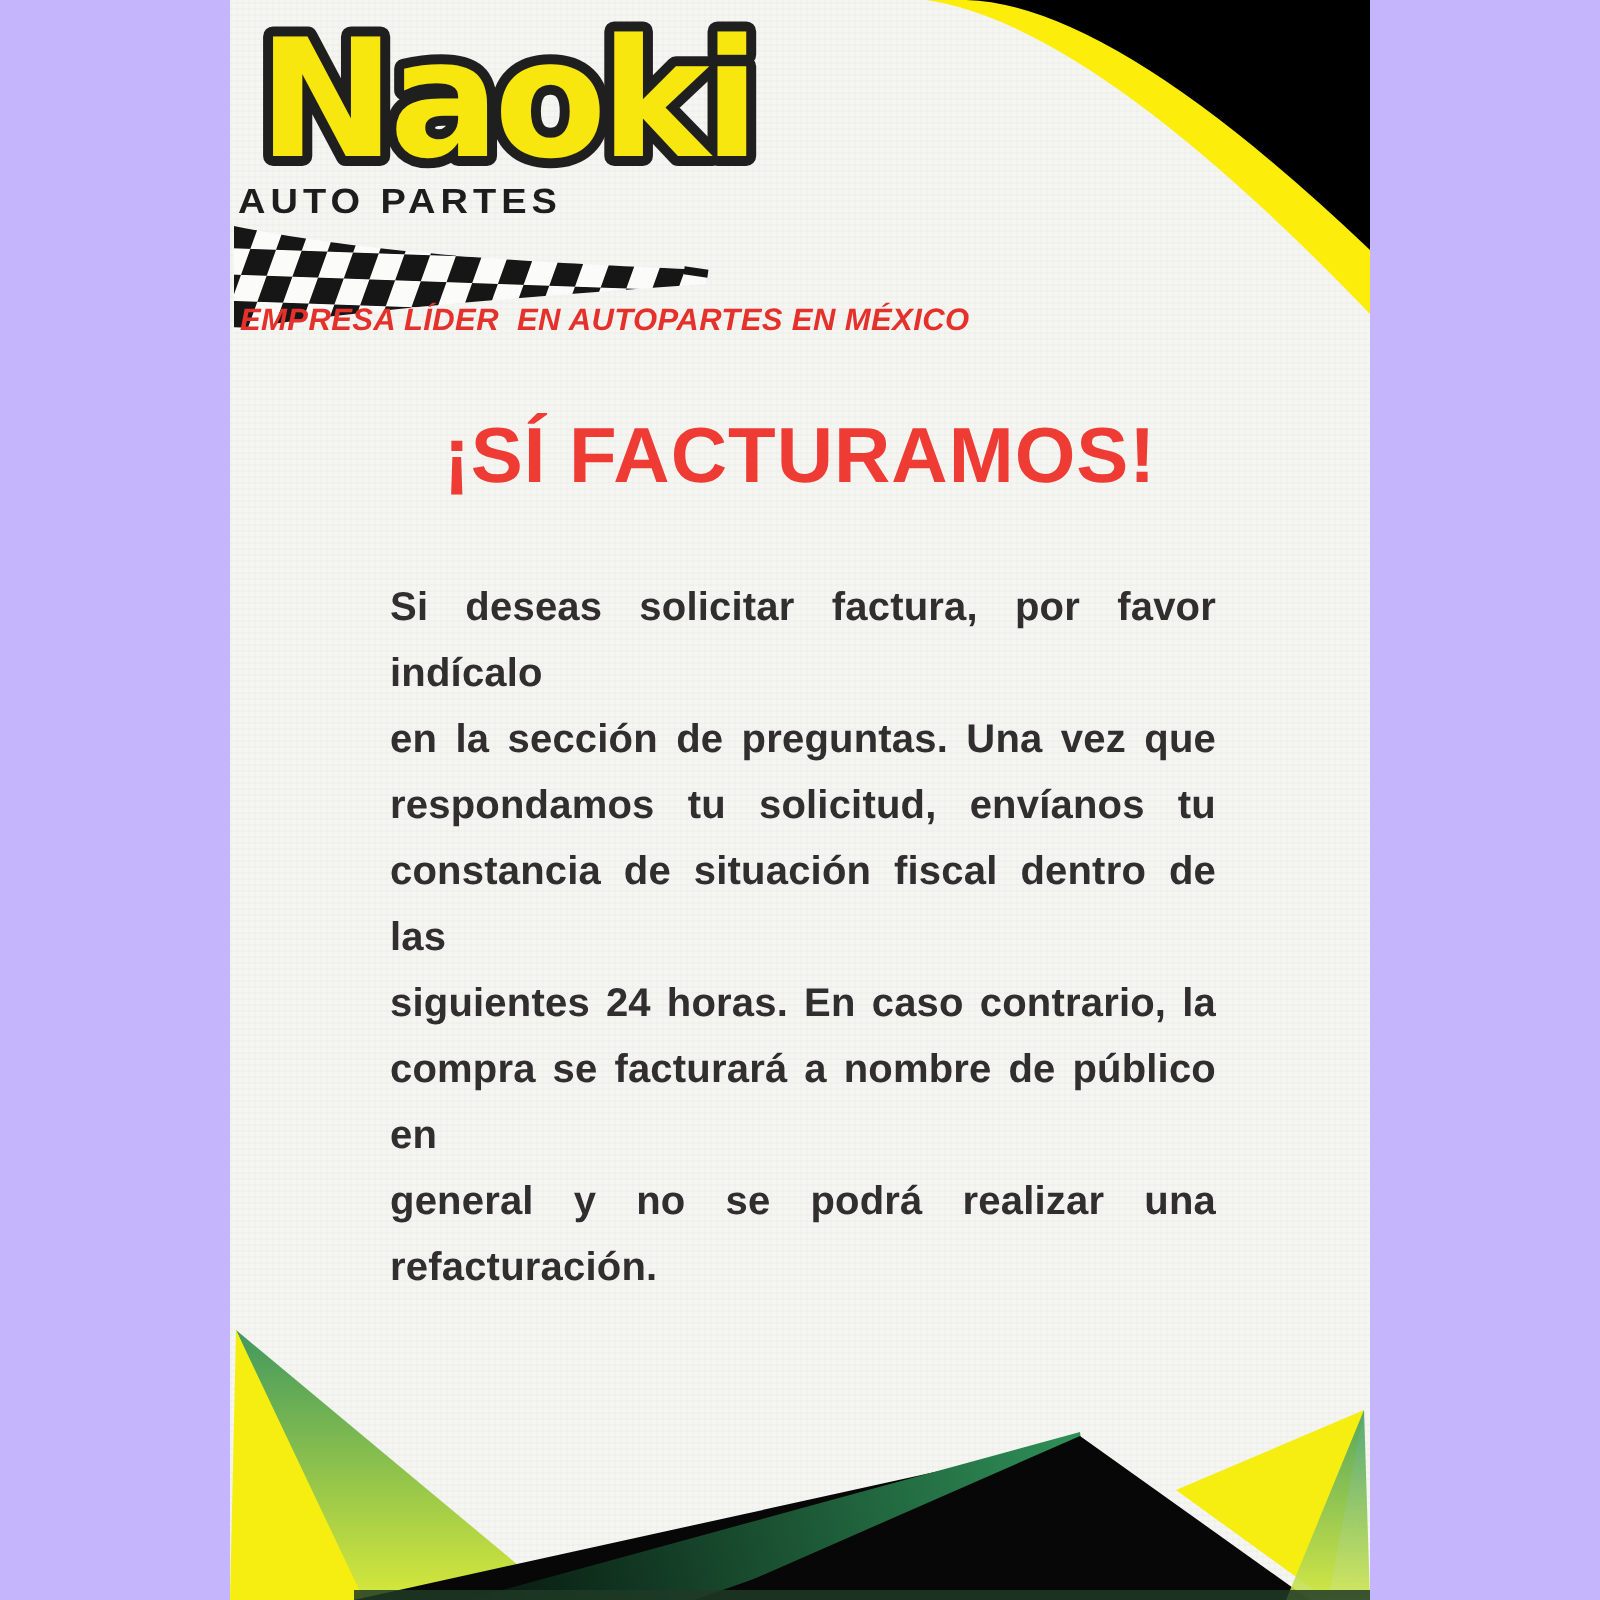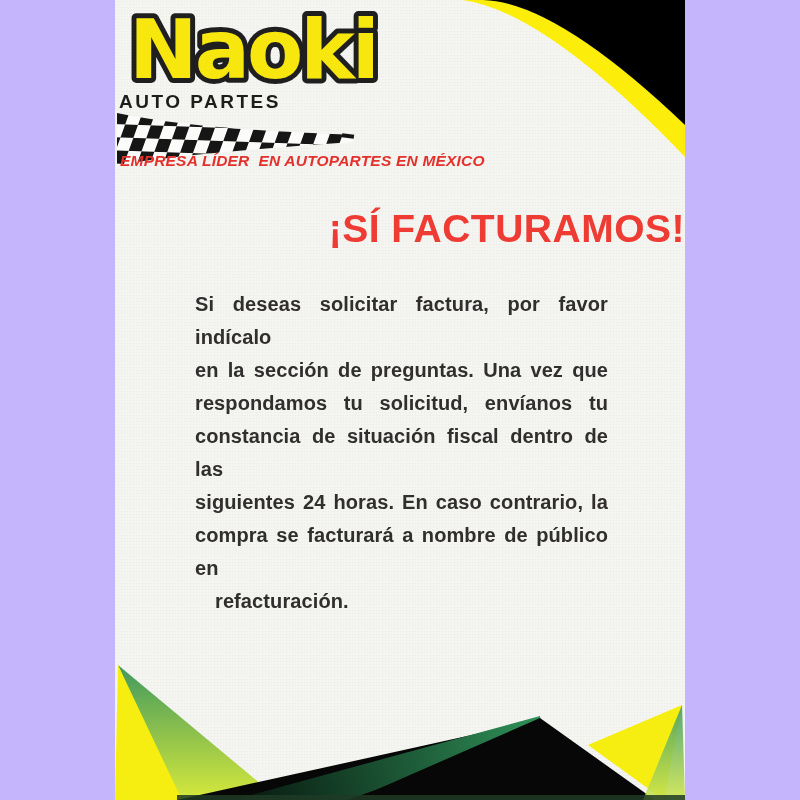--- a/index.html
+++ b/index.html
@@ -9,26 +9,26 @@
         background-image:repeating-linear-gradient(0deg,rgba(0,0,0,0.014) 0 1px,transparent 1px 3px),
                          repeating-linear-gradient(90deg,rgba(0,0,0,0.012) 0 1px,transparent 1px 3px);}
   svg{display:block;}
   .corner-svg{position:absolute;top:0;left:0;}
   .logo-svg{position:absolute;top:0;left:10px;}
   .subtitle{position:absolute;left:4px;top:92px;font-size:19px;font-weight:700;color:#1d1d1b;
             letter-spacing:2.5px;transform:scaleY(0.92);transform-origin:top left;white-space:pre;}
   .flag{position:absolute;left:2px;top:111px;}
   .tagline{position:absolute;left:5px;top:152px;font-size:15.5px;font-weight:800;color:#e4312b;
            letter-spacing:0.2px;white-space:pre;font-style:italic;}
-  .headline{position:absolute;left:0;top:207px;width:570px;text-align:right;font-size:39px;
+  .headline{position:absolute;left:0;top:207px;width:570px;text-align:center;font-size:39px;
             font-weight:800;color:#ee3c35;letter-spacing:0.5px;white-space:pre;}
   .paragraph{position:absolute;left:80px;top:288px;width:413px;color:#312f2e;
              font-size:20px;font-weight:700;line-height:33px;letter-spacing:0.1px;}
   .pline{text-align:justify;text-align-last:justify;white-space:normal;}
-  .pline.last{text-align-last:left;margin-left:20px;}
+  .pline.last{text-align-last:left;}
   .bottom-svg{position:absolute;left:0;bottom:0;}
 </style>
 </head>
 <body>
 
 <div class="canvas">
   <div class="page">
 
     <svg class="corner-svg" width="570" height="170" viewBox="0 0 570 170">
       <path d="M348,0 L570,0 L570,157 Q431,12 348,0 Z" fill="#fcee0a"></path>
@@ -62,20 +62,21 @@
 
     <div class="headline">¡SÍ FACTURAMOS!</div>
 
     <div class="paragraph">
       <div class="pline">Si deseas solicitar factura, por favor indícalo</div>
       <div class="pline">en la sección de preguntas. Una vez que</div>
       <div class="pline">respondamos tu solicitud, envíanos tu</div>
       <div class="pline">constancia de situación fiscal dentro de las</div>
       <div class="pline">siguientes 24 horas. En caso contrario, la</div>
       <div class="pline">compra se facturará a nombre de público en</div>
+      <div class="pline">general y no se podrá realizar una</div>
       <div class="pline last">refacturación.</div>
     </div>
 
     <svg class="bottom-svg" width="570" height="160" viewBox="0 0 570 160">
       <defs>
         <linearGradient id="gL" x1="0" y1="0" x2="0" y2="1">
           <stop offset="0" stop-color="#41985f"></stop>
           <stop offset="1" stop-color="#d7e93b"></stop>
         </linearGradient>
         <linearGradient id="gBand" gradientUnits="userSpaceOnUse" x1="425" y1="80" x2="130" y2="160">

